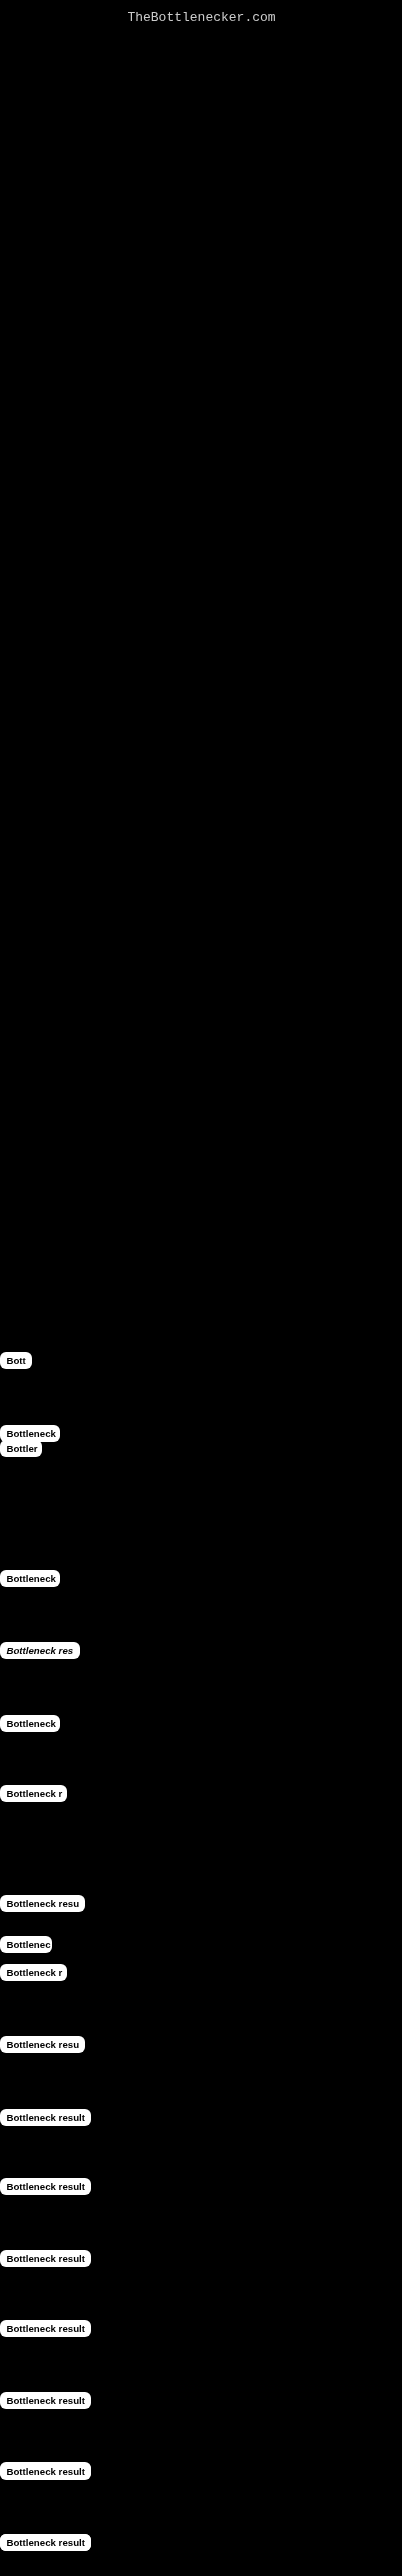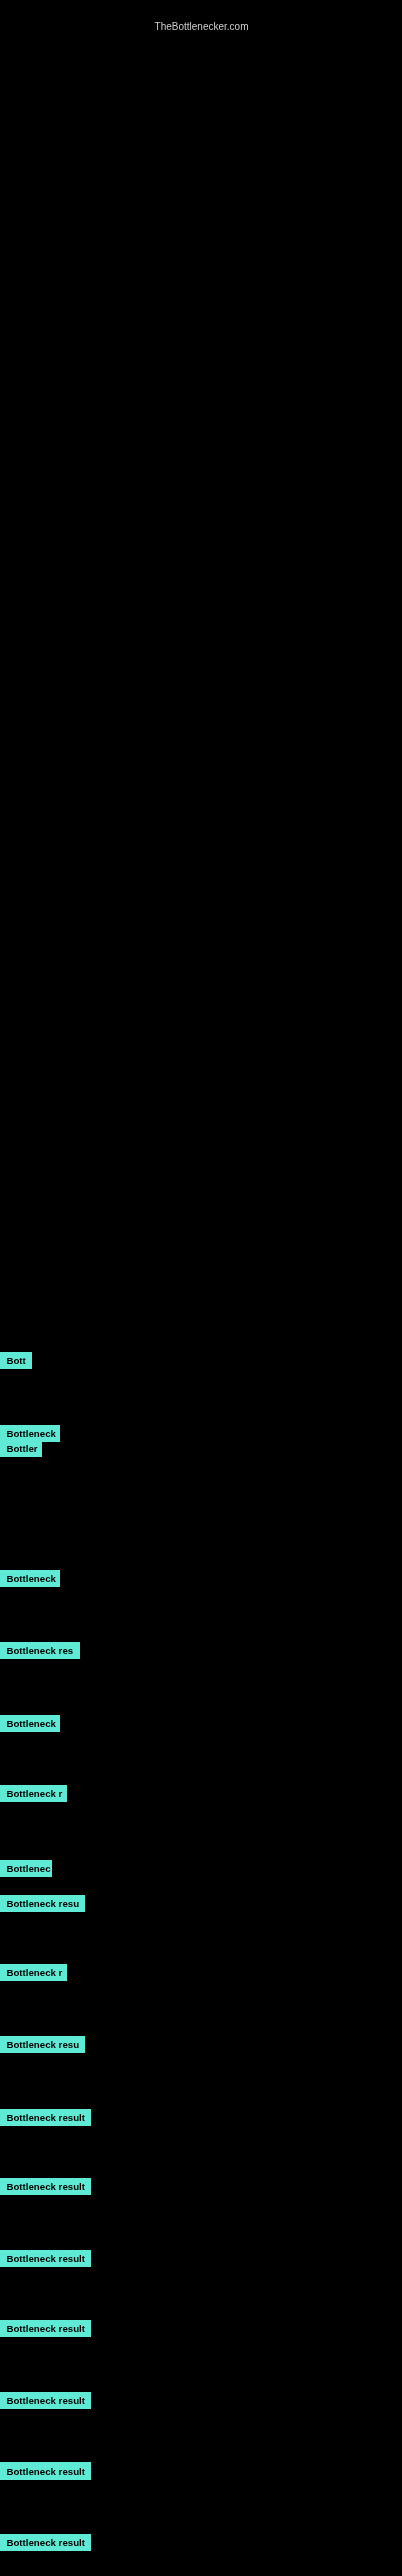--- a/index.html
+++ b/index.html
@@ -11,55 +11,56 @@
     body {
       background-color: #000000;
       width: 403px;
       min-height: 2576px;
       font-family: Arial, sans-serif;
       position: relative;
     }
 
     .site-title {
       color: #cccccc;
-      font-size: 10px;
+      font-size: 13px;
       text-align: center;
       padding: 8px 0;
       position: absolute;
-      top: 13px;
+      top: 2px;
       width: 100%;
+      font-family: Liberation Mono, monospace;
     }
 
     .bottleneck-label {
       display: inline-block;
-      background-color: #5eead4;
+      background-color: #ffffff;
       color: #000000;
       font-size: 9.7px;
       font-weight: bold;
       padding: 3.2px 6.4px;
-      border-radius: 0;
+      border-radius: 6px;
       position: absolute;
       left: 0;
       white-space: nowrap;
     }
   </style>
 </head>
 <body>
 
 <span class="site-title">TheBottlenecker.com</span>
 
 <div id="labels-container">
     <span class="bottleneck-label" style="top: 1352px; max-width: 36px; overflow: hidden;">Bott</span>
     <span class="bottleneck-label" style="top: 1425px; max-width: 60px; overflow: hidden;">Bottleneck</span>
     <span class="bottleneck-label" style="top: 1440px; max-width: 42px; overflow: hidden;">Bottler</span>
     <span class="bottleneck-label" style="top: 1570px; max-width: 60px; overflow: hidden;">Bottleneck</span>
-    <span class="bottleneck-label" style="top: 1642px; max-width: 81px; overflow: hidden;">Bottleneck res</span>
+    <span class="bottleneck-label" style="top: 1642px; max-width: 81px; overflow: hidden; font-style: italic;">Bottleneck res</span>
     <span class="bottleneck-label" style="top: 1715px; max-width: 60px; overflow: hidden;">Bottleneck</span>
     <span class="bottleneck-label" style="top: 1785px; max-width: 67px; overflow: hidden;">Bottleneck r</span>
-    <span class="bottleneck-label" style="top: 1860px; max-width: 52px; overflow: hidden;">Bottlenec</span>
+    <span class="bottleneck-label" style="top: 1936px; max-width: 52px; overflow: hidden;">Bottlenec</span>
     <span class="bottleneck-label" style="top: 1895px; max-width: 89px; overflow: hidden;">Bottleneck resu</span>
     <span class="bottleneck-label" style="top: 1964px; max-width: 67px; overflow: hidden;">Bottleneck r</span>
     <span class="bottleneck-label" style="top: 2036px; max-width: 89px; overflow: hidden;">Bottleneck resu</span>
     <span class="bottleneck-label" style="top: 2109px; max-width: 103px; overflow: hidden;">Bottleneck result</span>
     <span class="bottleneck-label" style="top: 2178px; max-width: 103px; overflow: hidden;">Bottleneck result</span>
     <span class="bottleneck-label" style="top: 2250px; max-width: 103px; overflow: hidden;">Bottleneck result</span>
     <span class="bottleneck-label" style="top: 2320px; max-width: 103px; overflow: hidden;">Bottleneck result</span>
     <span class="bottleneck-label" style="top: 2392px; max-width: 103px; overflow: hidden;">Bottleneck result</span>
     <span class="bottleneck-label" style="top: 2462px; max-width: 103px; overflow: hidden;">Bottleneck result</span>
     <span class="bottleneck-label" style="top: 2534px; max-width: 103px; overflow: hidden;">Bottleneck result</span>

